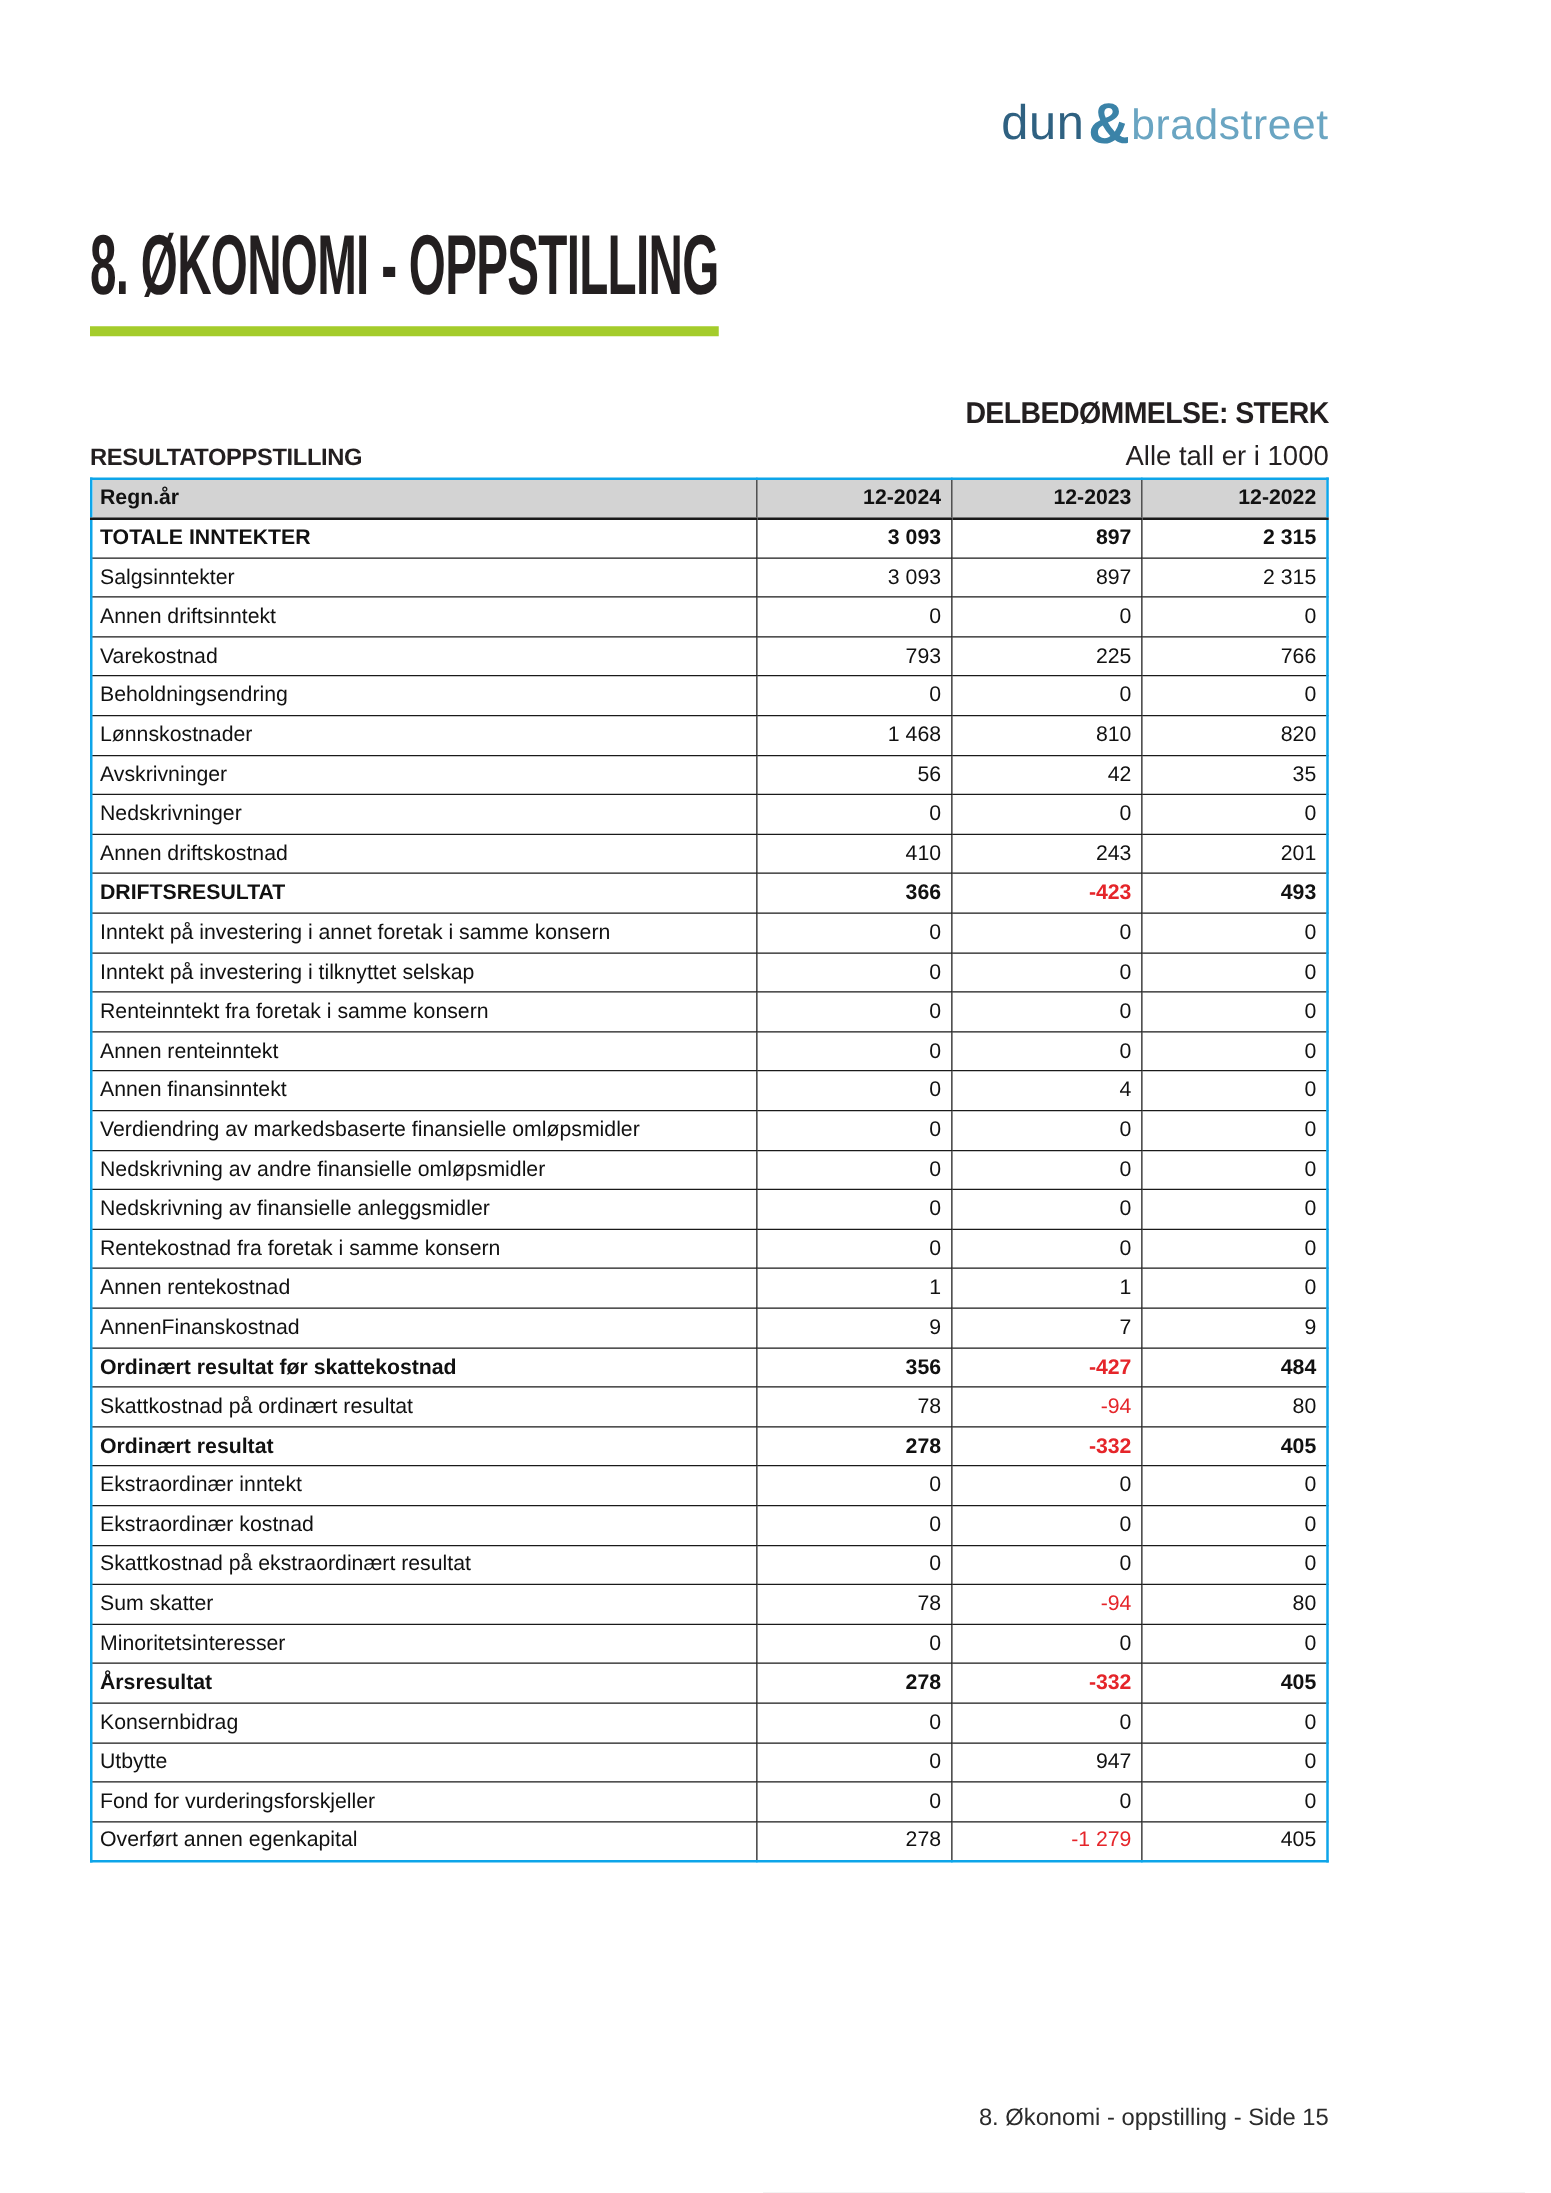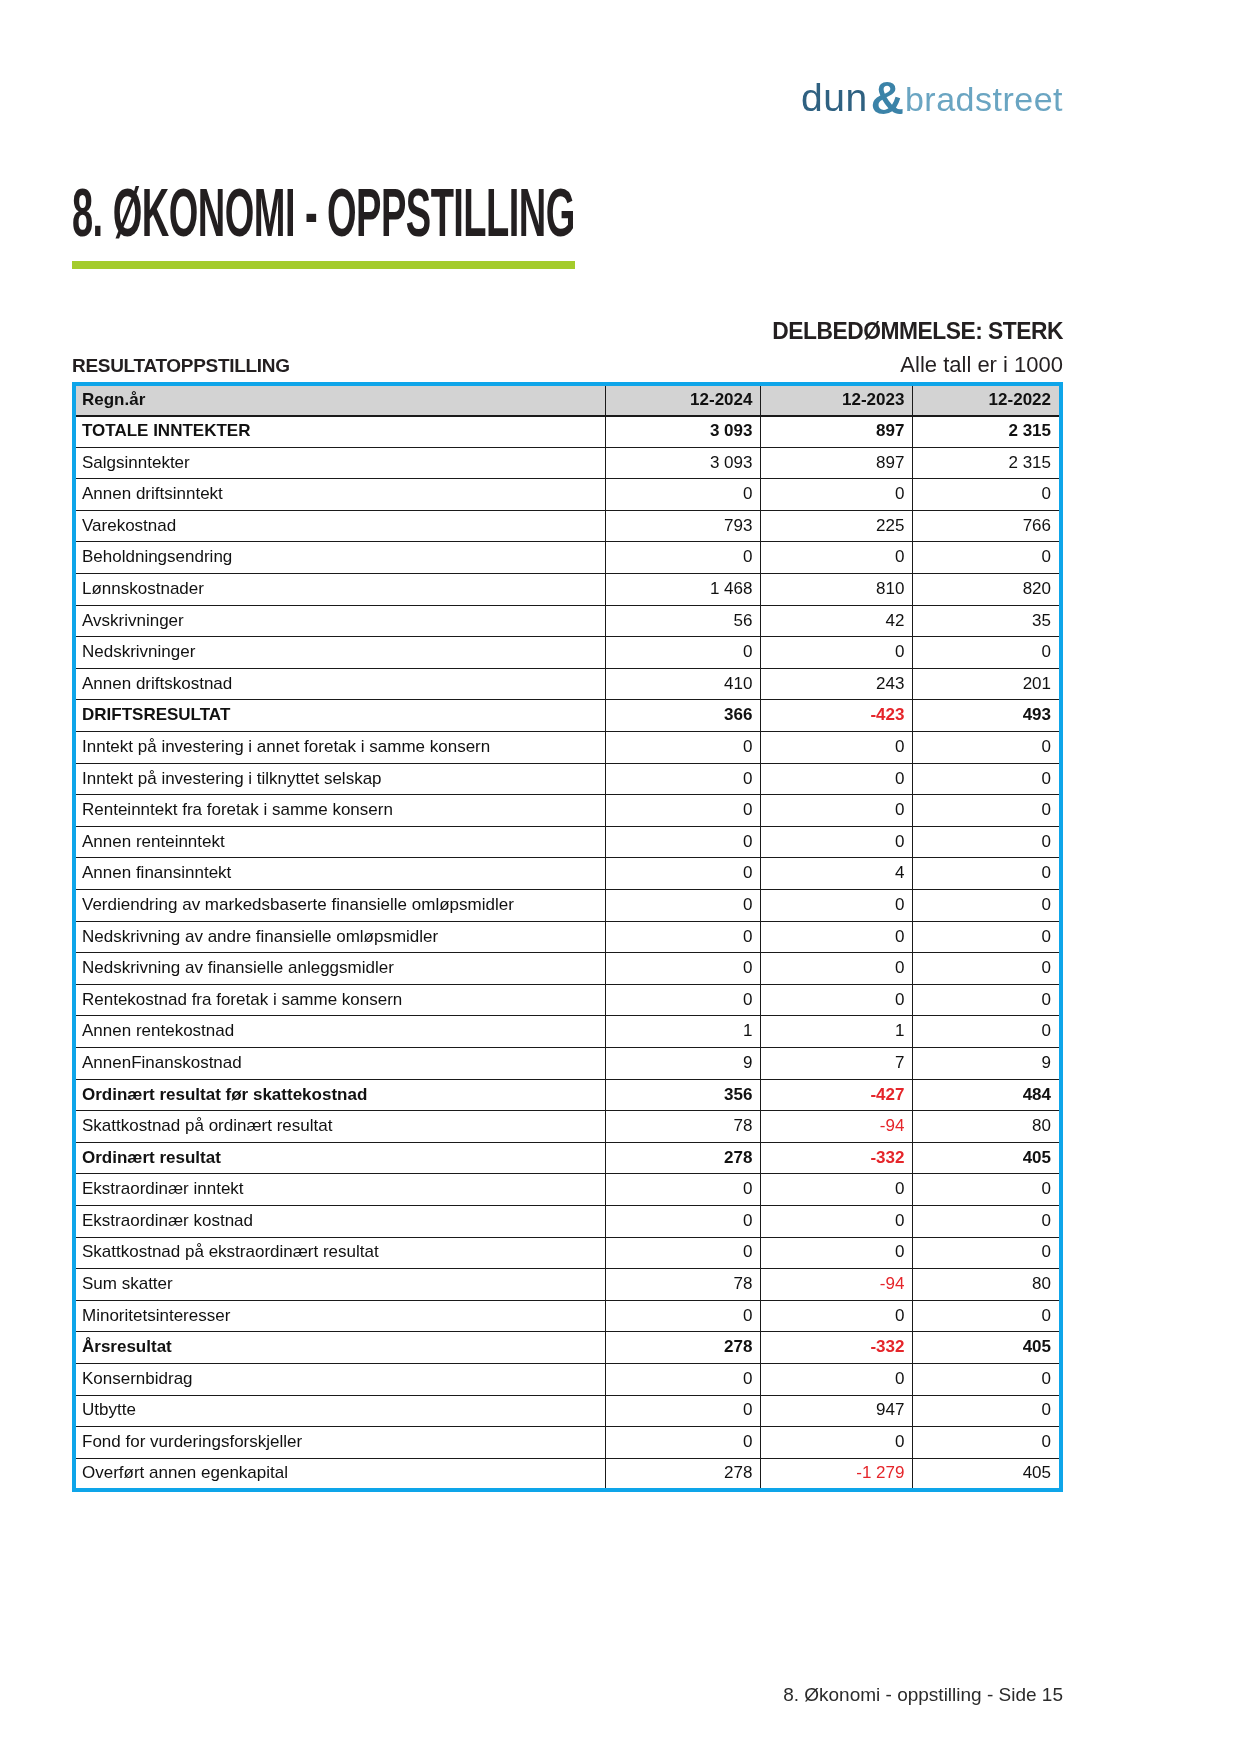--- a/index.html
+++ b/index.html
@@ -41,21 +41,21 @@
     position:absolute;top:352px;left:72px;width:991px;
     display:flex;justify-content:space-between;align-items:baseline;
   }
   .table-title{font-size:19px;font-weight:700;letter-spacing:-0.3px;color:#231f20;}
   .units{font-size:22px;color:#231f20;}
   
   table.results{
     position:absolute;top:382px;left:72px;width:991px;
     border-collapse:collapse;table-layout:fixed;
     font-size:17px;color:#111;
-    border:4px solid #0ea5e9;
+    border:2px solid #0ea5e9;
   }
   table.results th, table.results td{
     border:1px solid #1a1a1a;
     height:31.6px;box-sizing:border-box;
     padding:0 8px 0 6px;
     line-height:1.1;
     overflow:hidden;white-space:nowrap;
   }
   table.results th{
     background:var(--hdr-gray,#d3d3d3);

